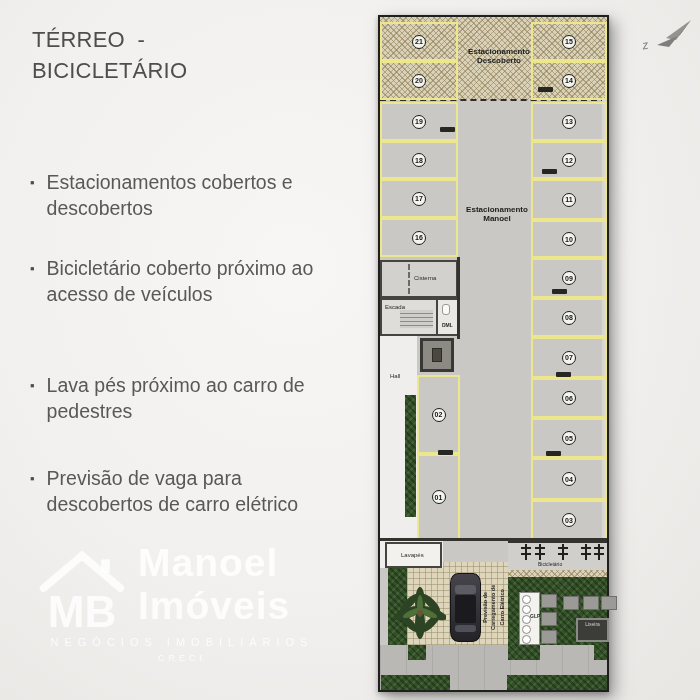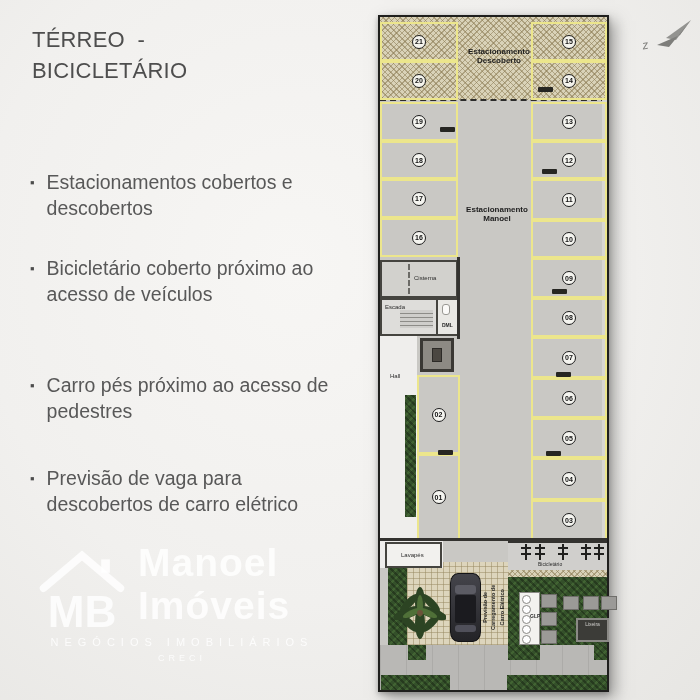--- a/index.html
+++ b/index.html
@@ -123,21 +123,21 @@
   <div class="bullet b1">
     <span class="bmark">▪</span>
     <span>Estacionamentos cobertos e descobertos</span>
   </div>
   <div class="bullet b2">
     <span class="bmark">▪</span>
     <span>Bicicletário coberto próximo ao acesso de veículos</span>
   </div>
   <div class="bullet b3">
     <span class="bmark">▪</span>
-    <span>Carro pés próximo ao acesso de pedestres</span>
+    <span>Lava pés próximo ao carro de pedestres</span>
   </div>
   <div class="bullet b4">
     <span class="bmark">▪</span>
     <span>Previsão de vaga para descobertos de carro elétrico</span>
   </div>
 
   <div class="wm" style="left:34px; top:544px;">
     <svg width="96" height="96" viewBox="0 0 100 100">
       <path d="M10 46 L50 12 L90 46" fill="none" stroke="rgba(255,255,255,.82)" stroke-width="8" stroke-linecap="round"></path>
       <rect x="70" y="16" width="9" height="14" fill="rgba(255,255,255,.82)"></rect>

